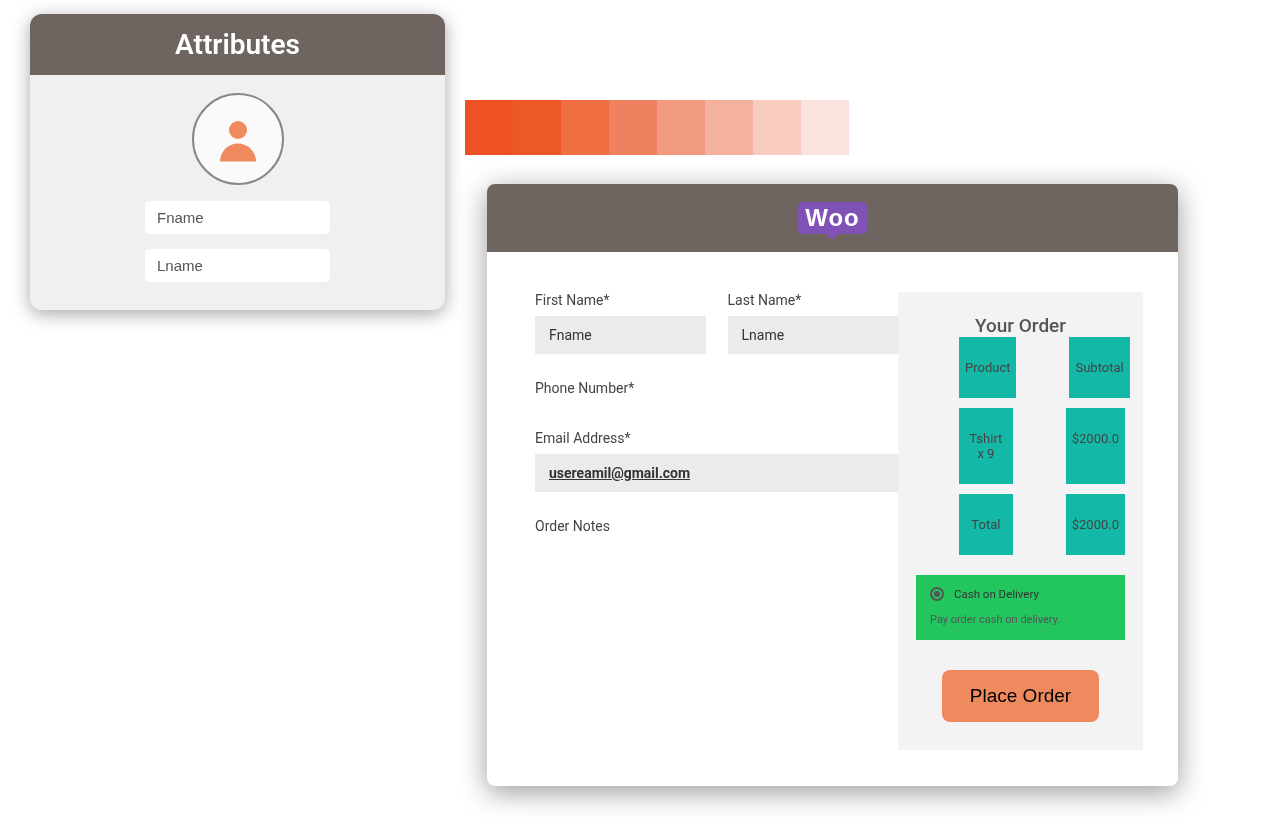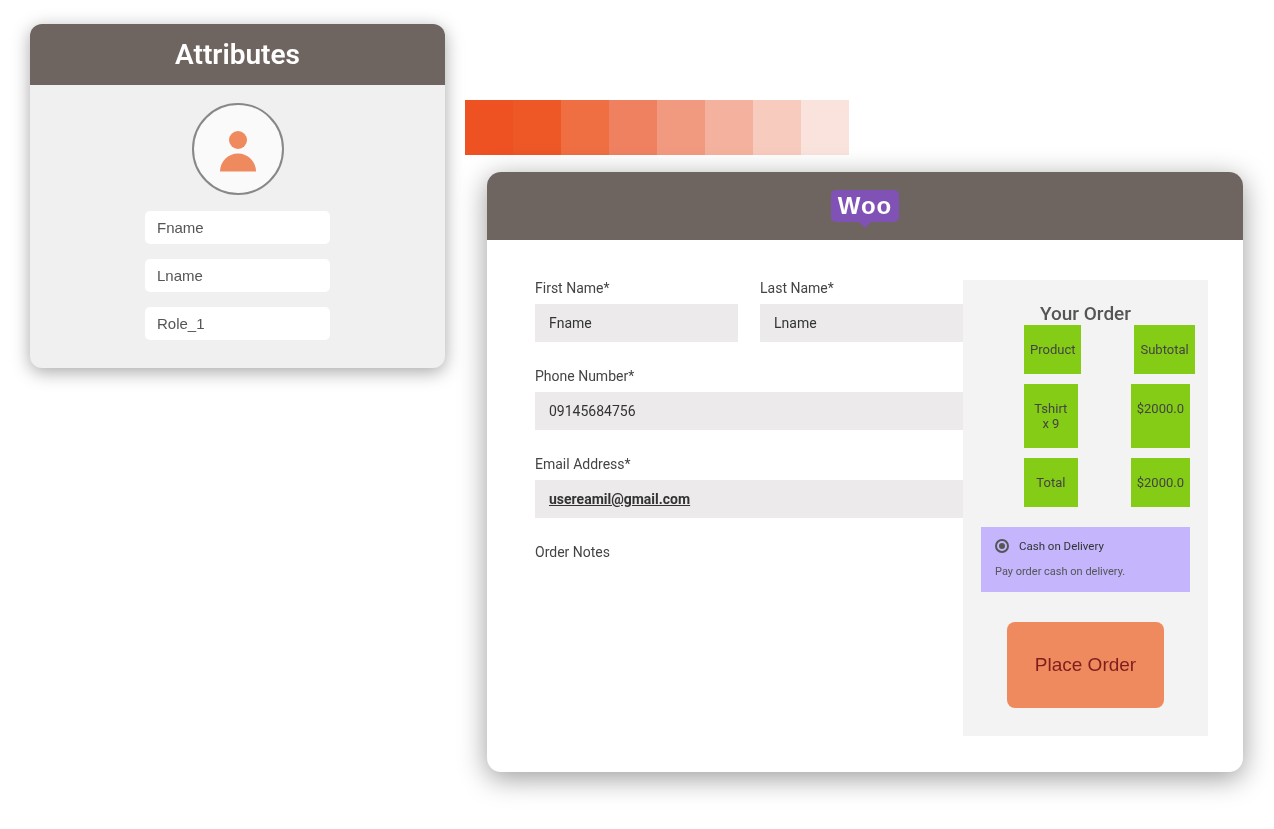--- a/index.html
+++ b/index.html
@@ -19,21 +19,21 @@
     left: 465px;
     width: 820px;
     height: 55px;
     display: flex;
   }
   .orange-strip div { flex: 0 0 48px; height: 100%; }
 
   
   .attr-card {
     position: absolute;
-    top: 24px;
+    top: 14px;
     left: 30px;
     width: 415px;
     background: #f0f0f0;
     border-radius: 12px;
     box-shadow: 0 4px 18px rgba(0,0,0,0.35);
     overflow: hidden;
   }
   .attr-header {
     background: #6f6560;
     color: #fff;
@@ -68,25 +68,25 @@
     padding: 8px 12px;
     font-size: 15px;
     color: #555;
     margin-bottom: 15px;
   }
   .attr-input:last-child { margin-bottom: 0; }
 
   
   .billing-card {
     position: absolute;
-    top: 172px;
+    top: 184px;
     left: 487px;
-    width: 756px;
+    width: 691px;
     background: #fff;
-    border-radius: 14px;
+    border-radius: 8px;
     box-shadow: 0 6px 28px rgba(0,0,0,0.4);
     overflow: hidden;
   }
   .billing-header {
     background: #6f6560;
     color: #fff;
     font-size: 36px;
     font-weight: 600;
     text-align: center;
     padding: 18px 0;
@@ -152,50 +152,50 @@
   }
   .order-title {
     font-size: 19px;
     color: #555;
     text-align: center;
     font-weight: 500;
   }
   .order-row { display: flex; gap: 10px; margin-bottom: 10px; }
   .order-cell {
     flex: 1;
-    background: #84cc16;
-    padding: 17px 6px;
+    background: #14b8a6;
+    padding: 23px 6px;
     font-size: 13px;
     color: #444;
     text-align: center;
     margin-left: 43px;
   }
   .payment-box {
-    background: #c4b5fd;
+    background: #22c55e;
     margin-top: 10px;
     padding: 12px 14px 14px;
   }
   .payment-radio-row { display: flex; align-items: center; gap: 10px; margin-bottom: 12px; }
   .radio-outer {
     width: 14px; height: 14px; border: 2px solid #555; border-radius: 50%;
     display: flex; align-items: center; justify-content: center;
   }
   .radio-inner { width: 6px; height: 6px; background: #555; border-radius: 50%; }
   .payment-label { font-size: 11.5px; color: #333; }
   .payment-desc { font-size: 11px; color: #555; }
   .place-order-btn {
     margin-top: 30px;
     align-self: center;
     background: #ef8a5f;
-    color: #7f1d1d;
+    color: #000000;
     border: none;
     border-radius: 8px;
     font-size: 19px;
     font-weight: 500;
-    padding: 32px 28px;
+    padding: 15px 28px;
     cursor: pointer;
   }
 </style>
 </head>
 <body>
 
 <div class="orange-strip">
   <div style="background:#ee5223"></div>
   <div style="background:#ee5726"></div>
   <div style="background:#ef6e42"></div>
@@ -210,21 +210,20 @@
   <div class="attr-header">Attributes</div>
   <div class="attr-body">
     <div class="avatar-circle">
       <svg viewBox="0 0 24 24" fill="#ef8a5f">
           <circle cx="12" cy="8" r="4"></circle>
           <path d="M4 22c0-4.4 3.6-8 8-8s8 3.6 8 8"></path>
         </svg>
     </div>
     <input class="attr-input" value="Fname" style="">
     <input class="attr-input" value="Lname" style="">
-    <input class="attr-input" value="Role_1" style="">
   </div>
 </div>
 
 <div class="billing-card">
   <div class="billing-header">
     <span class="woo-badge">Woo</span>
   </div>
   <div class="billing-body">
 
     <div class="billing-form">
@@ -233,21 +232,20 @@
           <label class="form-label">First Name*</label>
           <input class="form-input" value="Fname" style="">
         </div>
         <div class="form-group">
           <label class="form-label">Last Name*</label>
           <input class="form-input" value="Lname" style="">
         </div>
       </div>
       <div class="form-group single">
         <label class="form-label">Phone Number*</label>
-        <input class="form-input" value="09145684756" style="">
       </div>
       <div class="form-group single">
         <label class="form-label">Email Address*</label>
         <input class="form-input underline" value="usereamil@gmail.com" style="">
       </div>
       <div class="form-group">
         <label class="form-label">Order Notes</label>
       </div>
     </div>
 

